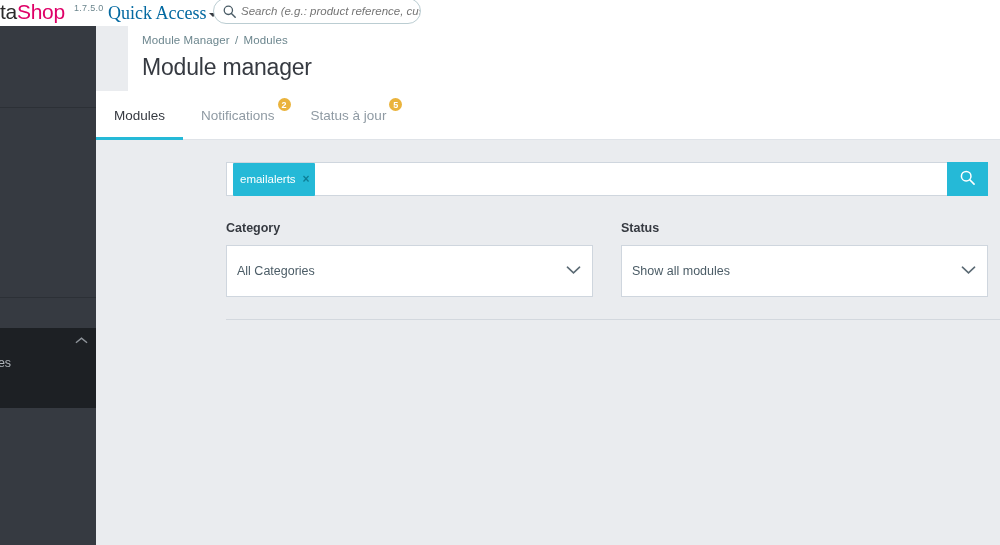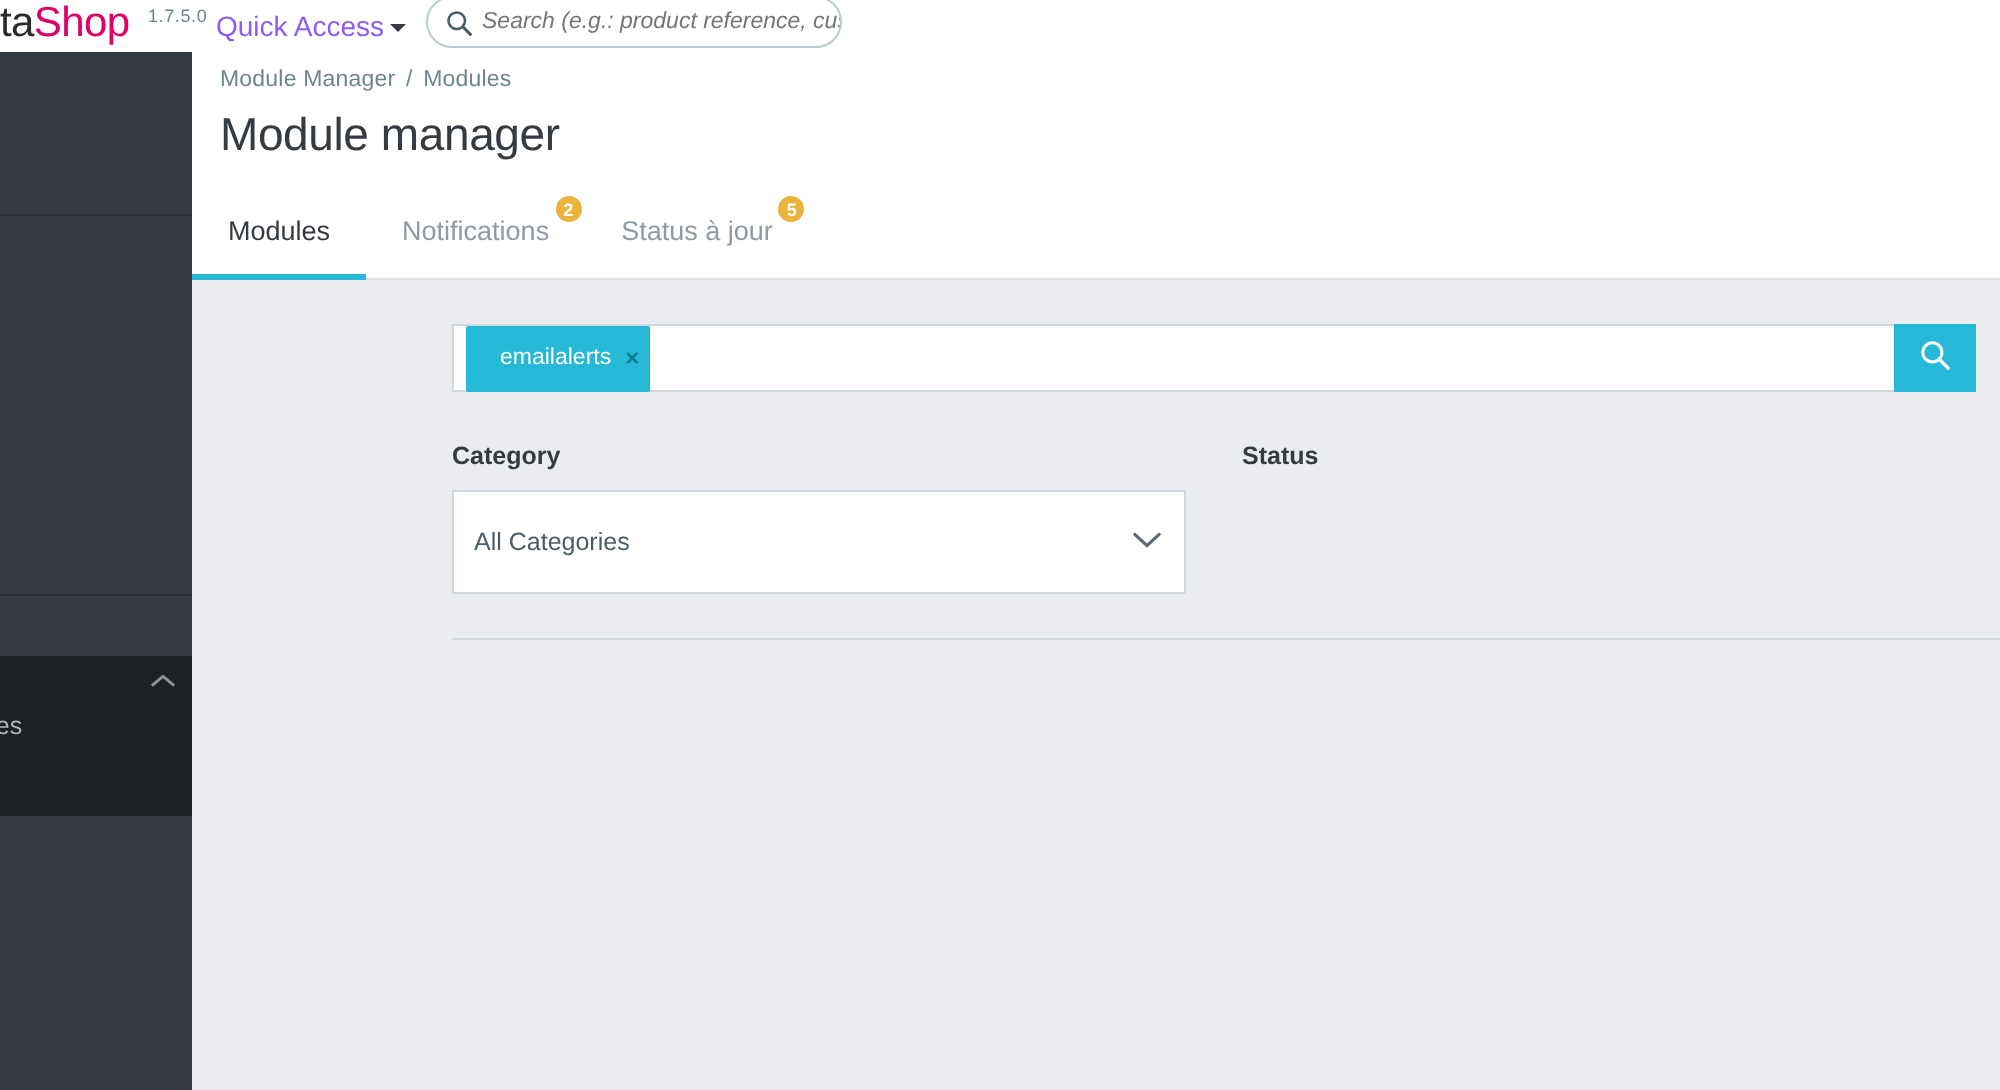--- a/index.html
+++ b/index.html
@@ -26,22 +26,22 @@
     line-height: 24px;
   }
   .logo .lg-dark { color: #2b2b2b; }
   .logo .lg-pink { color: #df0067; }
   .version {
     position: absolute; left: 74px; top: 3px;
     font-size: 9px; color: #6c868e; letter-spacing: 0.3px;
   }
   .quick-access {
     position: absolute; left: 108px; top: 1px;
-    font-size: 14px; color: #8b5cf6;
-    line-height: 24px; cursor: pointer;
+    font-size: 18px; color: #0369a1;
+    line-height: 24px; cursor: pointer; font-family: Liberation Serif, serif;
   }
   .caret-down {
     display: inline-block;
     width: 0; height: 0; margin-left: 3px;
     border-left: 4px solid transparent;
     border-right: 4px solid transparent;
     border-top: 4px solid #363a41;
     vertical-align: middle;
   }
   .hdr-search {
@@ -98,20 +98,21 @@
   .sb-sub .sb-item.active { color: #ffffff; font-weight: bold; }
   .sb-sub .sb-spacer { height: 22px; }
 
   
   .page { position: absolute; left: 96px; top: 26px; width: 904px; height: 519px; }
 
   .page-head {
     background: #ffffff;
     padding: 8px 0 0 14px;
     height: 65px;
+    margin-left: 32px;
   }
   .breadcrumb { font-size: 11.5px; color: #6c868e; letter-spacing: 0.1px; }
   .breadcrumb .sep { margin: 0 2px; }
   .page-title {
     font-size: 23px; color: #363a41; font-weight: normal;
     margin-top: 8px; letter-spacing: -0.2px;
   }
 
   .tabs {
     background: #ffffff;
@@ -155,21 +156,21 @@
   .search-field {
     flex: 1; background: #ffffff;
     border: 1px solid #cfd6de;
     border-right: 0;
     display: flex; align-items: center;
     padding-left: 6px;
   }
   .tag {
     display: inline-flex; align-items: center;
     background: #25b9d7; color: #ffffff;
-    height: 33px; padding: 0 5px 0 17px;
+    height: 33px; padding: 0 5px 0 7px;
     font-size: 11.5px; border-radius: 1px;
   }
   .tag .tag-x {
     margin-left: 7px; color: #0d7e96;
     font-size: 12px; font-weight: bold; cursor: pointer;
     line-height: 1;
   }
   .search-btn {
     width: 41px; background: #25b9d7;
     border: 0; display: flex;
@@ -313,20 +314,28 @@
               <span>All Categories</span>
               <span class="chev">
                 <svg width="15" height="10" viewBox="0 0 16 10">
                     <polyline points="1.5,2 8,8 14.5,2" fill="none" stroke="#5b6a74" stroke-width="1.7" stroke-linecap="round"></polyline>
                   </svg>
               </span>
             </div>
           </div>
           <div class="fcol right">
             <div class="flabel">Status</div>
+            <div class="fselect">
+              <span>Show all modules</span>
+              <span class="chev">
+                <svg width="15" height="10" viewBox="0 0 16 10">
+                    <polyline points="1.5,2 8,8 14.5,2" fill="none" stroke="#5b6a74" stroke-width="1.7" stroke-linecap="round"></polyline>
+                  </svg>
+              </span>
+            </div>
           </div>
         </div>
 
       </div>
       <div class="divider"></div>
     </div>
 
   </div>
 </div>
 

